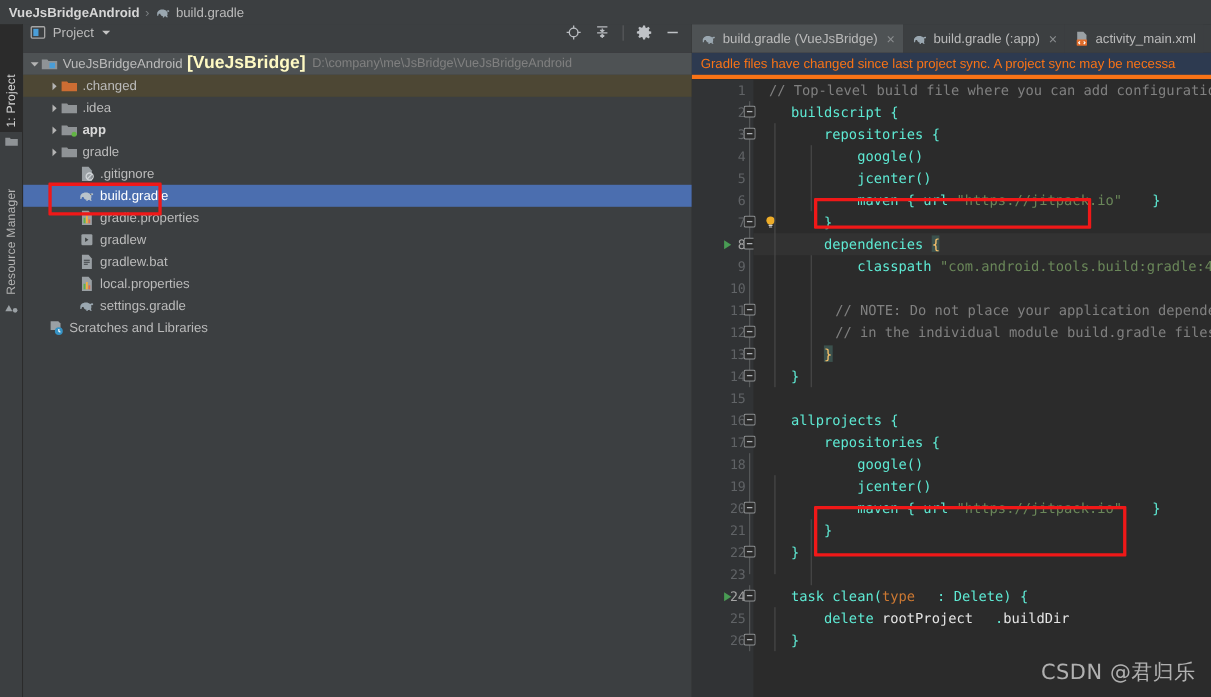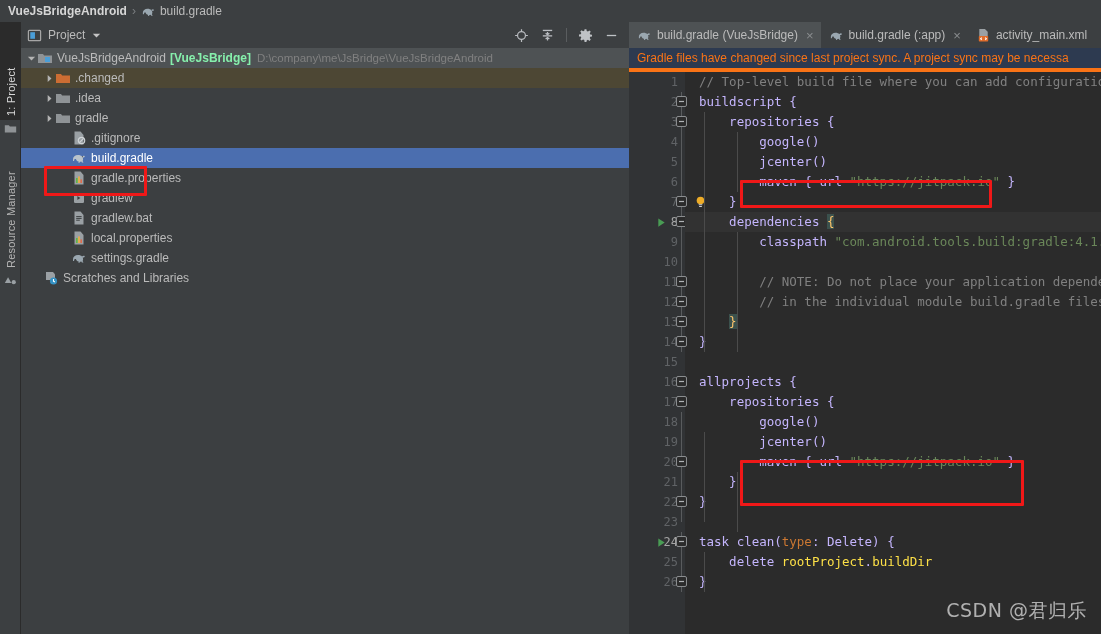--- a/index.html
+++ b/index.html
@@ -38,21 +38,21 @@
   .vtab-project { top: 0px; height: 98px; }
   .vtab-resource { top: 108px; height: 142px; }
   .vstrip-icon { position: absolute; left: 4px; width: 13px; height: 13px; }
 
   
   .project-panel {
     position: absolute; left: 21px; top: 22px; width: 608px; height: 612px;
     background: #3c3f41;
   }
   .panel-header {
-    height: 26px; display: flex; align-items: center;
+    height: 26px; display: flex; align-items: flex-start;
     padding: 0 6px 0 6px; background: #3c3f41; color: #bbbbbb; font-size: 12px;
   }
   .panel-title { display: flex; align-items: center; gap: 6px; font-size: 12px; color: #bbbbbb; }
   .panel-header-actions { margin-left: auto; display: flex; align-items: center; gap: 11px; padding-right: 4px; }
   .hdr-ico { width: 15px; height: 15px; display: block; cursor: pointer; }
   .hdr-divider { width: 1px; height: 14px; background: #5a5d5f; }
 
   .tree {
     position: absolute; left: 0; top: 26px; width: 608px; height: 586px;
     background: #3c3f41; overflow: hidden;
@@ -66,21 +66,21 @@
   .trow.sel { background: #4b6eaf; }
   .trow.hl { background: #4d4734; }
   .arrow {
     width: 12px; height: 20px; display: inline-flex;
     align-items: center; justify-content: center; flex: 0 0 12px;
   }
   .arrow svg { display: block; }
   .ticon { width: 16px; height: 16px; flex: 0 0 16px; margin-right: 4px; display:block; }
   .tlabel { color: #bbbbbb; font-size: 12px; }
   .tlabel.bold { font-weight: bold; color: #d8d8d8; }
-  .tmodule { font-weight: bold; color: #86efac; margin-left: 4px; font-size: 12px; }
+  .tmodule { font-weight: bold; color: #fef9c3; margin-left: 4px; font-size: 16px; }
   .tpath { color: #808080; margin-left: 6px; font-size: 11.5px; text-align: center; }
 
   
   .redbox {
     position: absolute; border: 3px solid #f01818; pointer-events: none;
     border-radius: 1px;
   }
 
   
   .editor-area {
@@ -134,22 +134,22 @@
   }
   .cline {
     height: 20px; line-height: 20px; white-space: pre;
     font-family: "DejaVu Sans Mono", monospace; font-size: 12.5px;
     color: #a9b7c6; padding-left: 14px;
   }
   .cline.cur { background: #323232; }
   .cm { color: #808080; }
   .ck { color: #cc7832; }
   .cs { color: #6a8759; }
-  .cf { color: #c4b5fd; }
-  .cprop { color: #fde047; }
+  .cf { color: #5eead4; margin-left: 20px; }
+  .cprop { color: #e5e5e5; }
   .cbrace-hl { background: #3b514d; color: #ffc66d; }
 
   .indent-guide { position: absolute; width: 1px; background: #4b4b4b; }
 
   .watermark {
     position: absolute; right: 14px; bottom: 10px;
     font-size: 19px; color: #c8c8c8; opacity: .85;
     font-family: "DejaVu Sans", sans-serif; letter-spacing: .5px;
   }
 </style>
@@ -254,20 +254,32 @@
           <svg width="9" height="9" viewBox="0 0 10 10">
               <path d="M3 1l4.2 4L3 9z" fill="#b4b4b4"></path>
             </svg>
         </span>
         <svg class="ticon" viewBox="0 0 16 16">
           <path d="M1 4h5l1.1 1.5H15V13H1z" fill="#8f9396"></path>
         </svg>
         <span class="tlabel">.idea</span>
       </div>
 
+      <div class="trow" style="padding-left:22px">
+        <span class="arrow">
+          <svg width="9" height="9" viewBox="0 0 10 10">
+              <path d="M3 1l4.2 4L3 9z" fill="#b4b4b4"></path>
+            </svg>
+        </span>
+        <svg class="ticon" viewBox="0 0 16 16">
+          <path d="M1 4h5l1.1 1.5H15V13H1z" fill="#8f9396"></path>
+          <circle cx="12.4" cy="12" r="2.3" fill="#62b543"></circle>
+        </svg>
+        <span class="tlabel bold">app</span>
+      </div>
 
       <div class="trow" style="padding-left:22px">
         <span class="arrow">
           <svg width="9" height="9" viewBox="0 0 10 10">
               <path d="M3 1l4.2 4L3 9z" fill="#b4b4b4"></path>
             </svg>
         </span>
         <svg class="ticon" viewBox="0 0 16 16">
           <path d="M1 4h5l1.1 1.5H15V13H1z" fill="#8f9396"></path>
         </svg>

